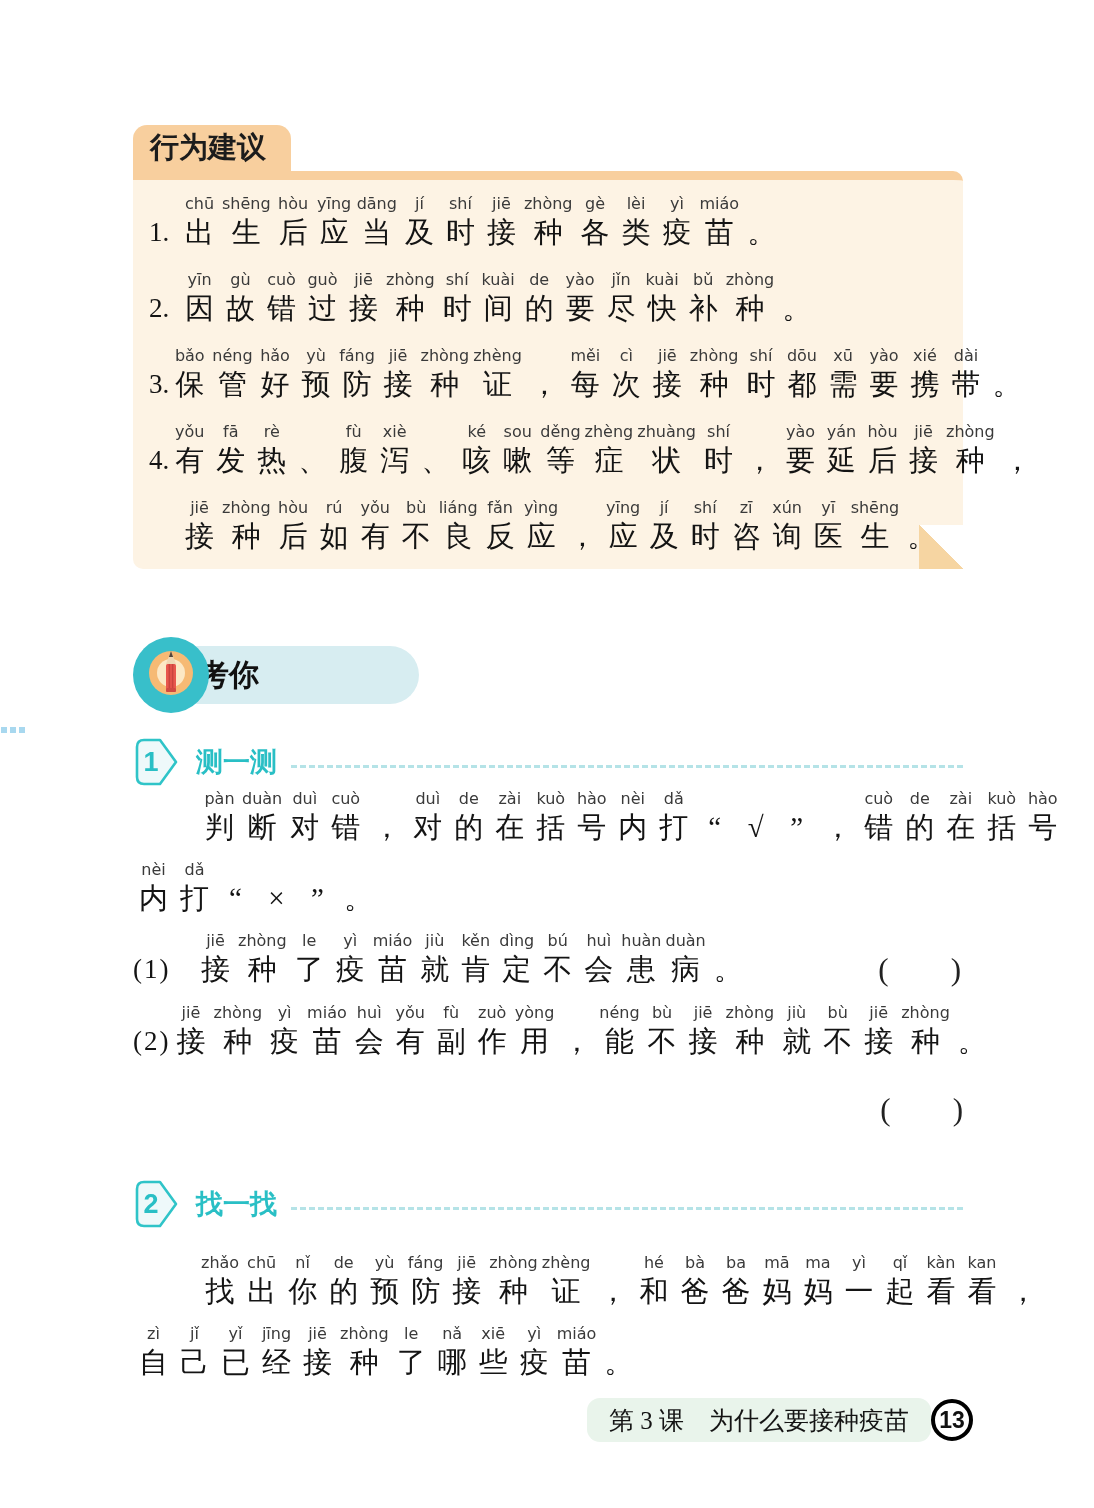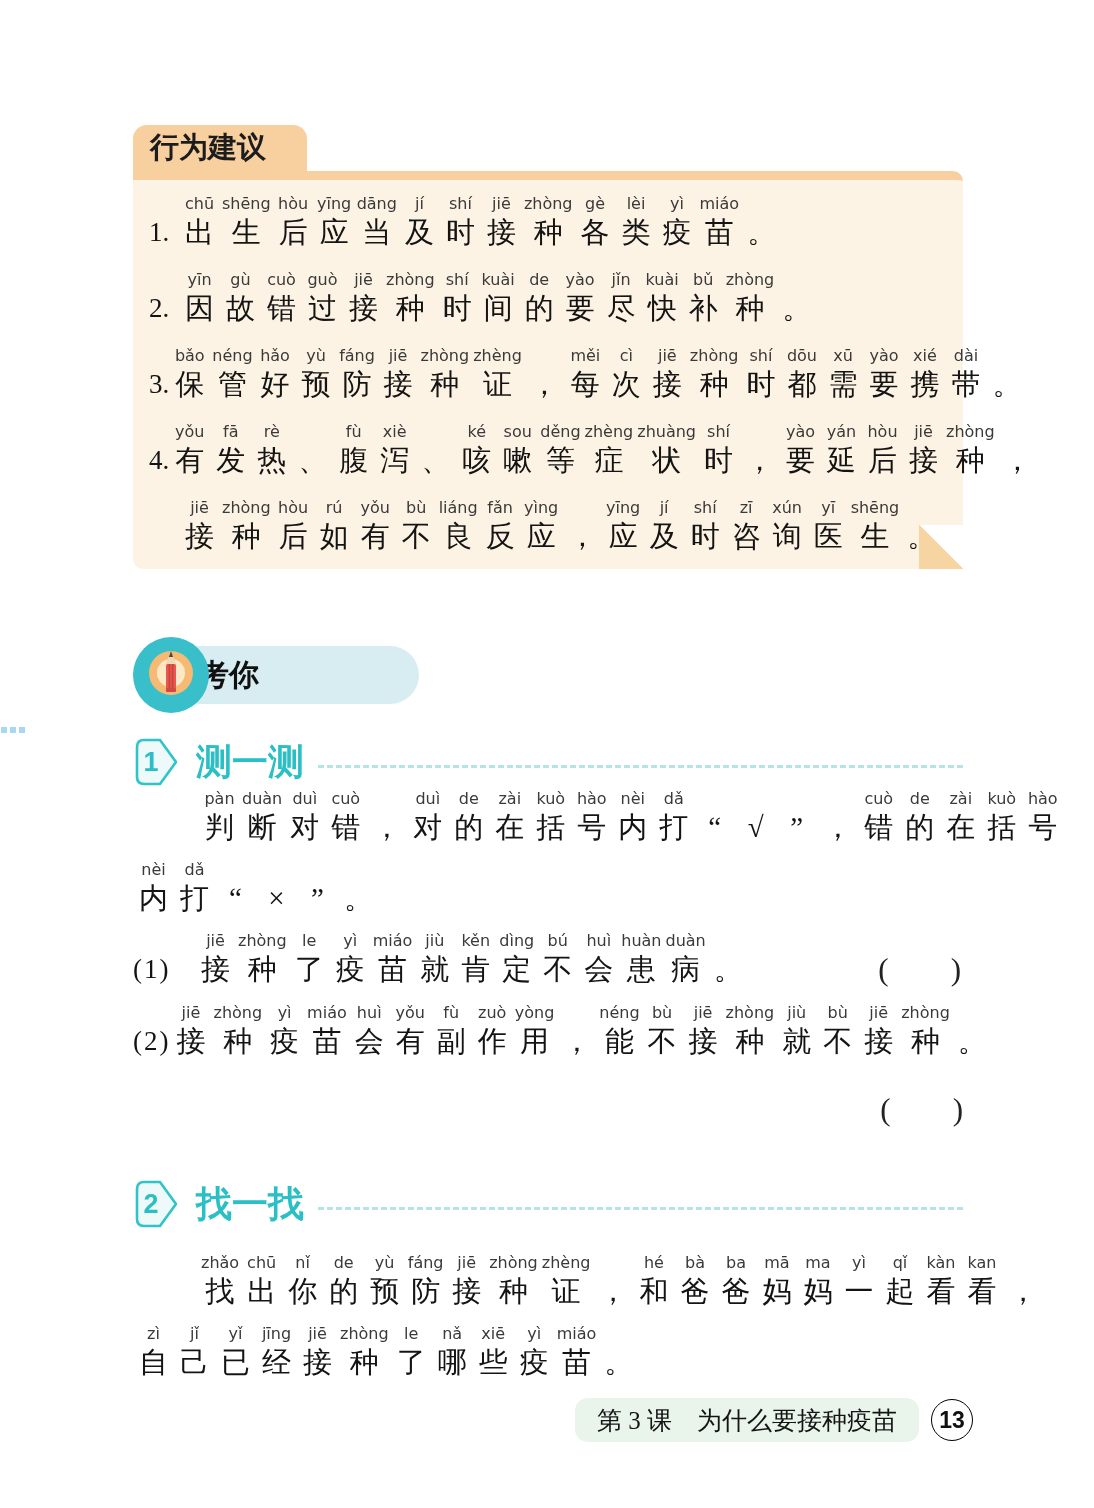--- a/index.html
+++ b/index.html
@@ -11,21 +11,21 @@
   .ruby-line{display:flex;align-items:flex-end;white-space:nowrap;}
   .pairs{display:inline-flex;align-items:flex-end;}
   .rc{display:inline-flex;flex-direction:column;align-items:center;min-width:37px;padding:0 2px;}
   .py{font-family:"DejaVu Sans",sans-serif;font-size:16px;line-height:20px;color:#3a3a3a;white-space:nowrap;}
   .hz{font-family:"Liberation Serif","DejaVu Serif",serif;font-size:29px;line-height:37px;color:#141414;}
   .num{font-family:"Liberation Serif","DejaVu Serif",serif;font-size:27px;line-height:37px;color:#141414;display:inline-block;}
 
   
   .sbox{position:absolute;left:133px;top:125px;width:830px;}
   .sbox-tab{
-    position:relative;width:174px;height:46px;background:#f8cf9e;border-radius:14px 14px 0 0;
+    position:relative;width:158px;height:46px;background:#f8cf9e;border-radius:14px 14px 0 0;
     display:flex;align-items:center;padding-left:17px;box-sizing:border-box;
     font-family:"Liberation Sans","DejaVu Sans",sans-serif;font-weight:bold;font-size:29px;color:#1c1c1c;
   }
   .sbox-body{
     position:relative;background:#fdf3e4;border-top:9px solid #f8cf9e;
     border-radius:0 10px 10px 10px;height:398px;box-sizing:border-box;
     padding:14px 0 0 16px;
   }
   .sbox-body .ruby-line{margin-bottom:19px;}
   .sbox-body .num{width:30px;}
@@ -51,21 +51,21 @@
   .section-marker{position:absolute;left:133px;width:830px;display:flex;align-items:center;}
   .sec1{top:737px;}
   .sec2{top:1179px;}
   .tag-wrap{position:relative;width:47px;height:50px;flex:0 0 auto;}
   .tag-num{
     position:absolute;left:0;top:0;width:36px;height:50px;display:flex;align-items:center;justify-content:center;
     font-family:"Liberation Sans","DejaVu Sans",sans-serif;font-size:27px;font-weight:bold;color:#29bfc5;
   }
   .section-title{
     margin-left:16px;font-family:"Liberation Sans","DejaVu Sans",sans-serif;
-    font-weight:bold;font-size:36px;color:#29bfc5;flex:0 0 auto;
+    font-weight:bold;font-size:27px;color:#29bfc5;flex:0 0 auto;
   }
   .dash-rule{flex:1 1 auto;border-top:3px dashed #b5e3e7;margin-left:14px;height:0;transform:translateY(4px);}
 
   
   .para{position:absolute;left:133px;width:830px;}
   .p1{top:789px;}
   .p2{top:1253px;}
   .para .ruby-line{margin-bottom:14px;text-align:right;}
   .indent{margin-left:66px;}
 
@@ -77,27 +77,27 @@
   .q-num{width:62px;letter-spacing:2px;}
   .brackets{
     position:absolute;right:2px;bottom:1px;display:inline-flex;align-items:flex-end;
     font-family:"Liberation Serif","DejaVu Serif",serif;font-size:31px;color:#222;line-height:34px;
   }
   .bracket-gap{display:inline-block;width:62px;}
   .bracket-row{position:absolute;left:133px;top:1093px;width:830px;display:flex;justify-content:flex-end;}
   .bracket-row .brackets{position:static;}
 
   
-  .footer{position:absolute;top:1398px;right:121px;display:flex;align-items:center;gap:12px;}
+  .footer{position:absolute;top:1398px;right:121px;display:flex;align-items:center;gap:0;}
   .lesson-pill{
     background:#e9f4eb;border-radius:13px;height:44px;display:flex;align-items:center;
     padding:0 22px;font-family:"Liberation Serif","DejaVu Serif",serif;font-size:25px;color:#141414;white-space:pre;
   }
   .page-circle{
-    width:42px;height:42px;border-radius:50%;border:1px solid #000000;box-sizing:border-box;background:#fff;
+    width:42px;height:42px;border-radius:50%;border:4px solid #000000;box-sizing:border-box;background:#fff;
     display:flex;align-items:center;justify-content:center;
     font-family:"Liberation Sans","DejaVu Sans",sans-serif;font-weight:bold;font-size:23px;color:#111;
   }
 </style>
 </head>
 <body>
 
 <div class="sbox">
   <div class="sbox-tab">行为建议</div>
   <div class="sbox-body">

